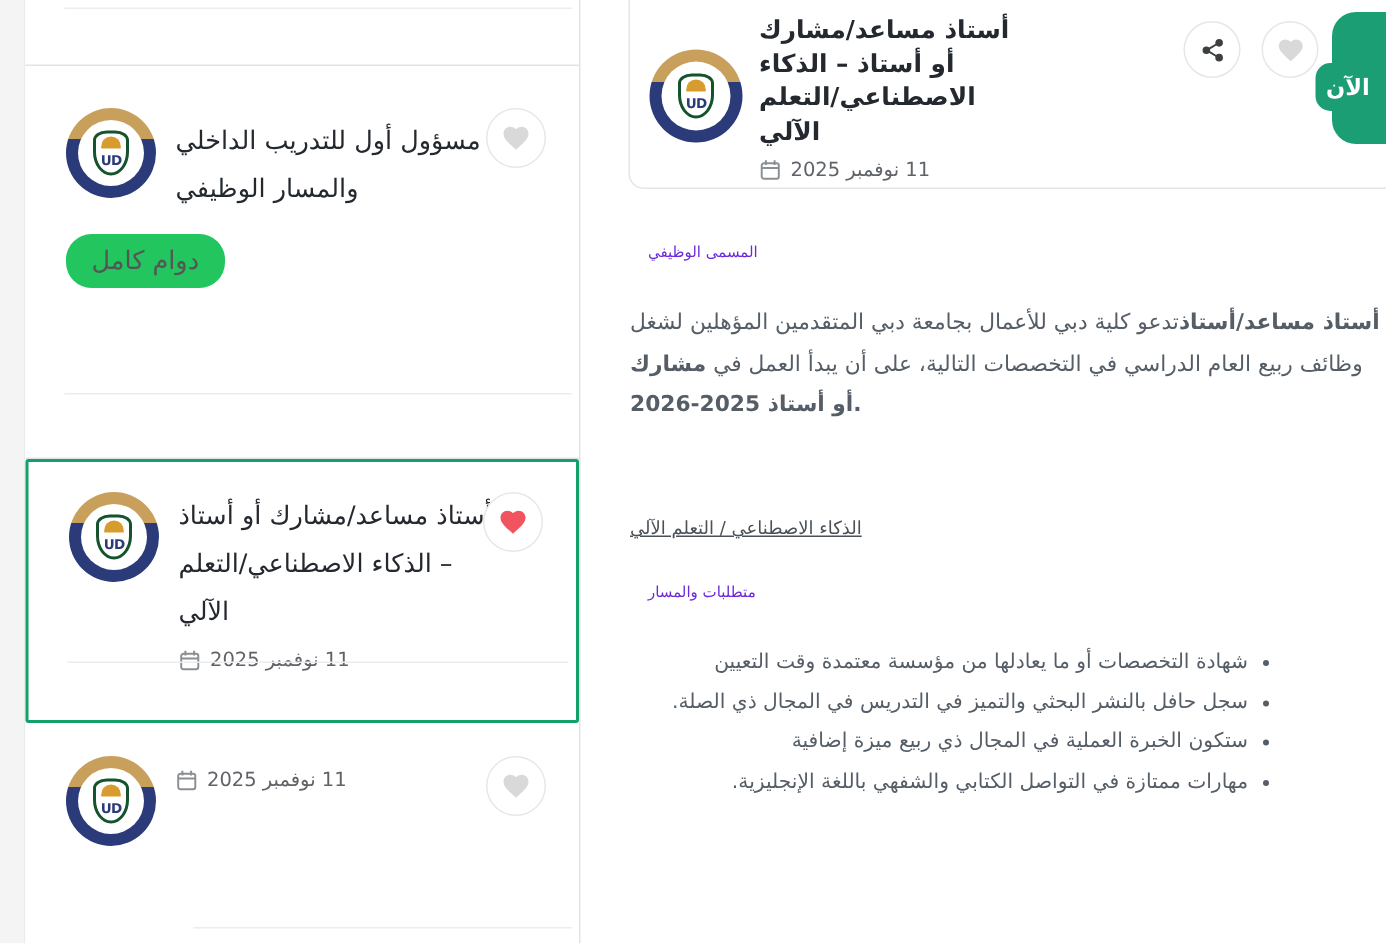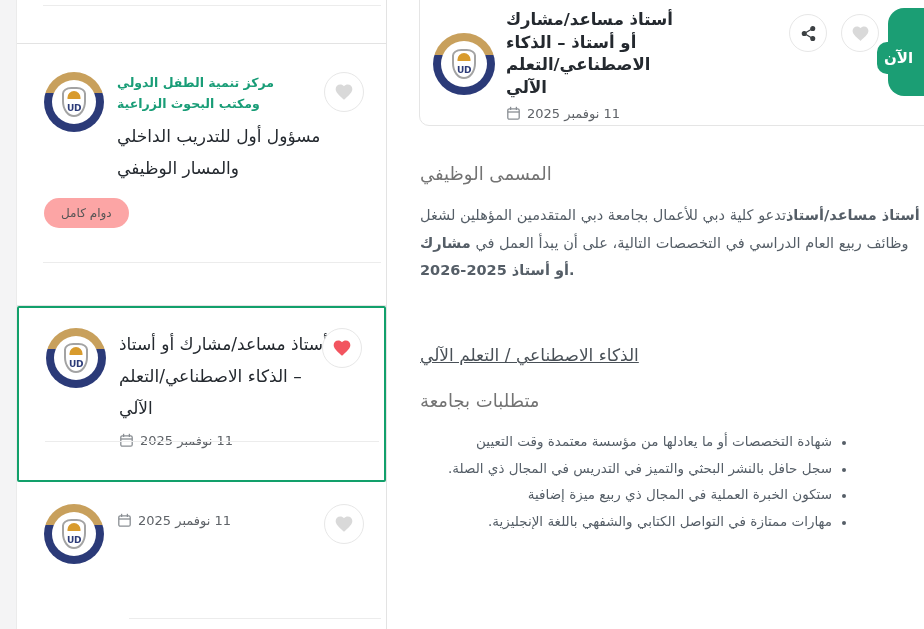--- a/index.html
+++ b/index.html
@@ -22,33 +22,33 @@
   .card-3 { height:148px; border-bottom:none; }
   .card-row { display:flex; align-items:flex-start; padding:28px 22px 0 27px; }
   .card-2 .card-row { padding-top:20px; }
   .card-3 .card-row { padding-top:22px; }
   .card-texts { flex:1; margin-left:13px; min-width:0; }
   .org-link { font-size:12.5px; font-weight:bold; color:#199d77; line-height:21px; width:200px; cursor:pointer; }
   .job-title { font-size:17px; font-weight:500; color:#24292f; line-height:32px; width:210px; margin-top:6px; }
   .card-2 .job-title, .card-3 .job-title { margin-top:0; }
   .date-row { display:flex; align-items:center; gap:6px; margin-top:9px; color:#5f6368; font-size:13px; }
   .date-text { direction:rtl; unicode-bidi:isolate; }
-  .badge { display:inline-block; margin:14px 0 0 27px; background:#fca5a5; border-radius:17px;
-    padding:8px 17px; font-size:12px; color:#555; }
+  .badge { display:inline-block; margin:14px 0 0 27px; background:#22c55e; border-radius:17px;
+    padding:8px 17px; font-size:17px; color:#555; }
   .heart-btn { flex:0 0 auto; width:40px; height:40px; border-radius:50%; border:1px solid #e7e7e7;
     background:#fff; display:flex; align-items:center; justify-content:center; cursor:pointer; padding:0; }
   .heart-btn svg { width:20px; height:20px; fill:#d9d9d9; }
   .heart-btn.active svg { fill:#f2545f; }
 
   
   .ud-logo { width:60px; height:60px; border-radius:50%; flex:0 0 auto; position:relative;
     background:linear-gradient(180deg,#c8a05c 0 35%, #2b3a78 35%); }
   .ud-inner { position:absolute; inset:8px; background:#fff; border-radius:50%;
     display:flex; align-items:center; justify-content:center; }
-  .ud-shield { width:24px; height:30px; border:2px solid #a3a3a3; background:#fff; position:relative;
+  .ud-shield { width:24px; height:30px; border:2px solid #14532d; background:#fff; position:relative;
     border-radius:10px 10px 13px 13px / 7px 7px 17px 17px; overflow:hidden; }
   .ud-sun { position:absolute; top:2px; left:50%; transform:translateX(-50%);
     width:13px; height:8px; border-radius:13px 13px 0 0; background:#d89b2d; }
   .ud-text { position:absolute; bottom:2px; left:0; right:0; text-align:center;
     font-size:9px; font-weight:bold; color:#2b3a78; letter-spacing:-0.5px; }
 
   
   .detail-header { position:absolute; left:419px; top:-15px; width:560px; height:141px;
     background:#fff; border:1px solid #e5e5e5; border-radius:10px; }
   .dh-logo { position:absolute; left:13px; top:47px; width:62px; height:62px; }
@@ -63,28 +63,28 @@
   .fav-btn svg { width:19px; height:19px; fill:#d9d9d9; }
   .share-btn svg { width:17px; height:17px; stroke:#3c4043; fill:#3c4043; }
 
   .apply-main { position:absolute; left:888px; top:8px; width:60px; height:88px; z-index:5;
     background:#1b9e74; border-radius:16px 0 0 16px; color:#fff; font-size:15px;
     text-align:center; padding-top:16px; border:none; cursor:pointer; font-family:inherit; }
   .apply-sub { position:absolute; left:877px; top:42px; width:60px; height:32px; z-index:6;
     background:#1b9e74; border-radius:10px; color:#fff; font-size:15px; font-weight:bold;
     line-height:32px; padding-left:7px; pointer-events:none; }
 
-  .h-section { position:absolute; left:420px; font-size:18px; color:#737373; }
+  .h-section { position:absolute; left:432px; font-size:10px; color:#6d28d9; }
   .h-jobtitle { top:163px; }
   .h-req { top:390px; }
   .intro { position:absolute; left:420px; top:202px; width:500px;
     font-size:14.5px; line-height:27.5px; color:#555e67; }
   .intro .em { font-weight:bold; }
   .intro .num { font-weight:bold; }
-  .specialty { position:absolute; left:420px; top:345px; font-size:17px; font-weight:500;
+  .specialty { position:absolute; left:420px; top:345px; font-size:12px; font-weight:500;
     color:#495057; text-decoration:underline; }
   .req-list { position:absolute; left:420px; top:433px; width:504px; margin:0;
     direction:rtl; padding:0 92px 0 0; font-size:13.5px; color:#555e67; list-style:disc; }
   .req-list li { margin-bottom:9px; line-height:17.5px; }
   .req-list li::marker { color:#555e67; font-size:12px; }
 </style>
 </head>
 <body>
 
 <div class="gray-strip"></div>
@@ -99,21 +99,20 @@
     <div class="card-row">
       <div class="ud-logo">
         <div class="ud-inner">
             <div class="ud-shield">
               <div class="ud-sun"></div>
           <div class="ud-text">UD</div>
             </div>
           </div>
       </div>
       <div class="card-texts">
-        <div class="org-link">مركز تنمية الطفل الدولي ومكتب البحوث الزراعية</div>
         <div class="job-title">مسؤول أول للتدريب الداخلي والمسار الوظيفي</div>
       </div>
       <button class="heart-btn">
         <svg viewBox="0 0 24 24">
             <path d="M12 21.35l-1.45-1.32C5.4 15.36 2 12.28 2 8.5 2 5.42 4.42 3 7.5 3c1.74 0 3.41.81 4.5 2.09C13.09 3.81 14.76 3 16.5 3 19.58 3 22 5.42 22 8.5c0 3.78-3.4 6.86-8.55 11.54L12 21.35z"></path>
           </svg>
       </button>
     </div>
     <span class="badge">دوام كامل</span>
     <div class="inset-divider" style="bottom:42px;"></div>
@@ -220,20 +219,20 @@
 
 <button class="apply-main" title="">قدم</button>
 <div class="apply-sub">الآن</div>
 
 <div class="h-section h-jobtitle">المسمى الوظيفي</div>
 
 <div class="intro"><span class="em">أستاذ مساعد/أستاذ</span><span>تدعو كلية دبي للأعمال بجامعة دبي المتقدمين المؤهلين لشغل وظائف ربيع العام الدراسي في التخصصات التالية، على أن يبدأ العمل في </span><span class="em">مشارك أو أستاذ</span><span class="num"> 2025-2026.</span></div>
 
 <div class="specialty">الذكاء الاصطناعي / التعلم الآلي</div>
 
-<div class="h-section h-req">متطلبات بجامعة</div>
+<div class="h-section h-req">متطلبات والمسار</div>
 
 <ul class="req-list">
   <li>شهادة التخصصات أو ما يعادلها من مؤسسة معتمدة وقت التعيين</li>
   <li>سجل حافل بالنشر البحثي والتميز في التدريس في المجال ذي الصلة.</li>
   <li>ستكون الخبرة العملية في المجال ذي ربيع ميزة إضافية</li>
   <li>مهارات ممتازة في التواصل الكتابي والشفهي باللغة الإنجليزية.</li>
 </ul>
 
 </body></html>

